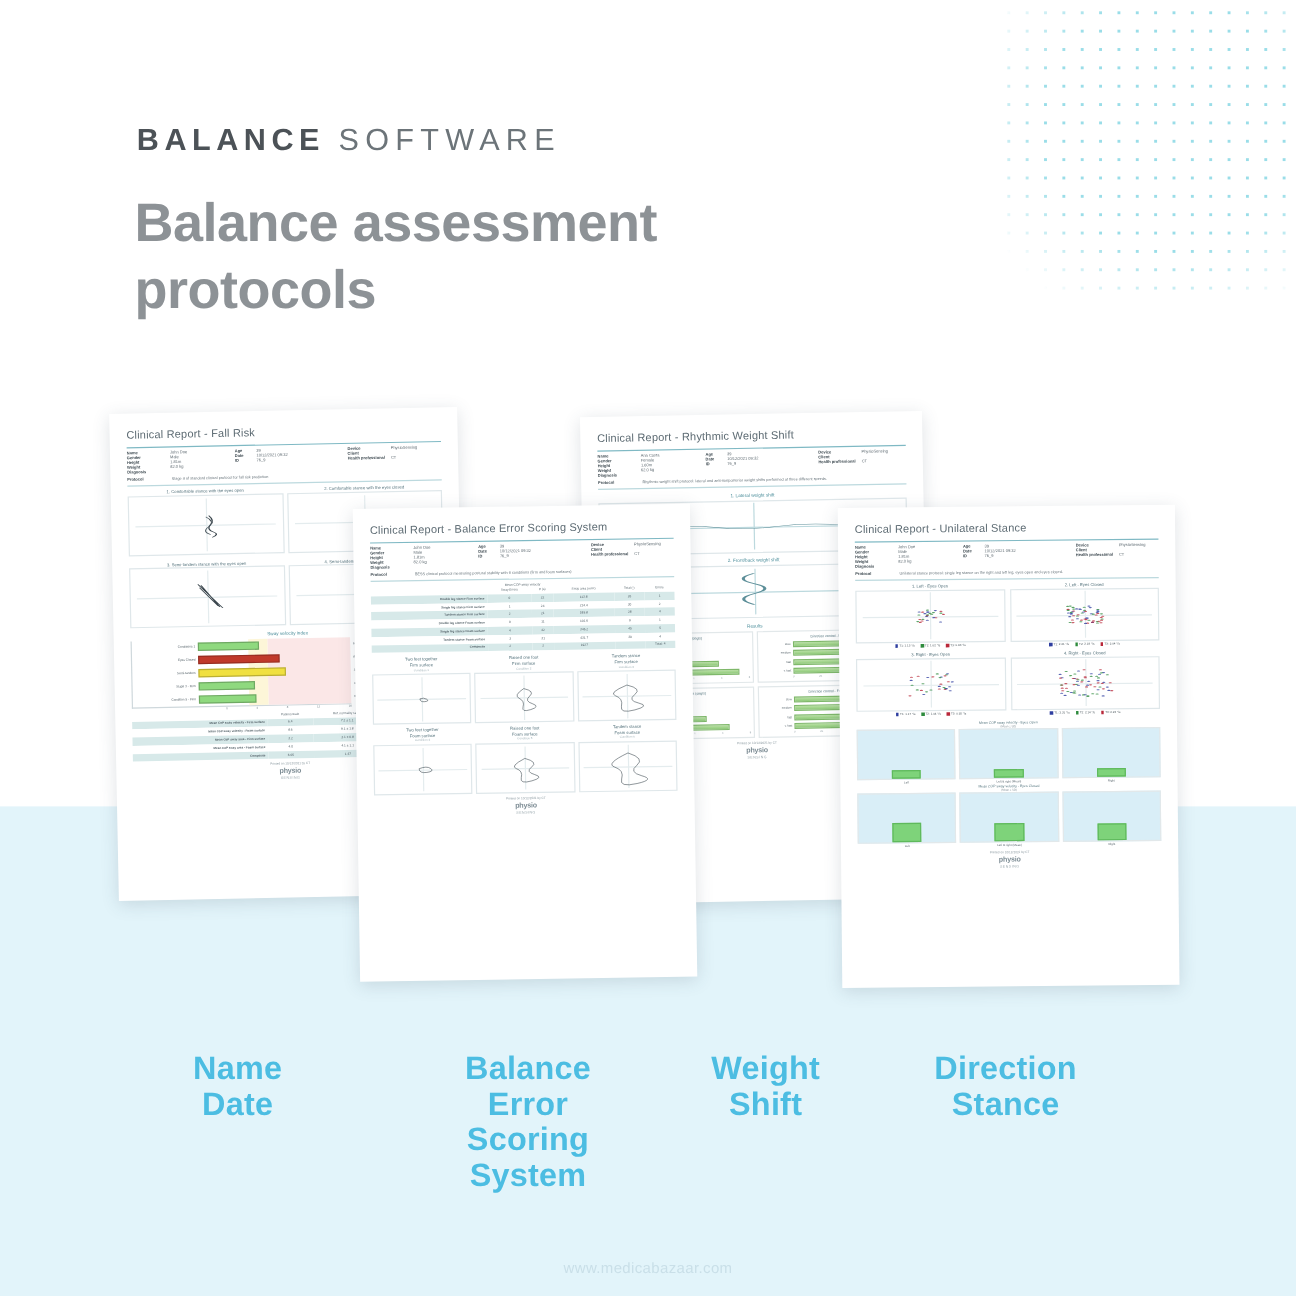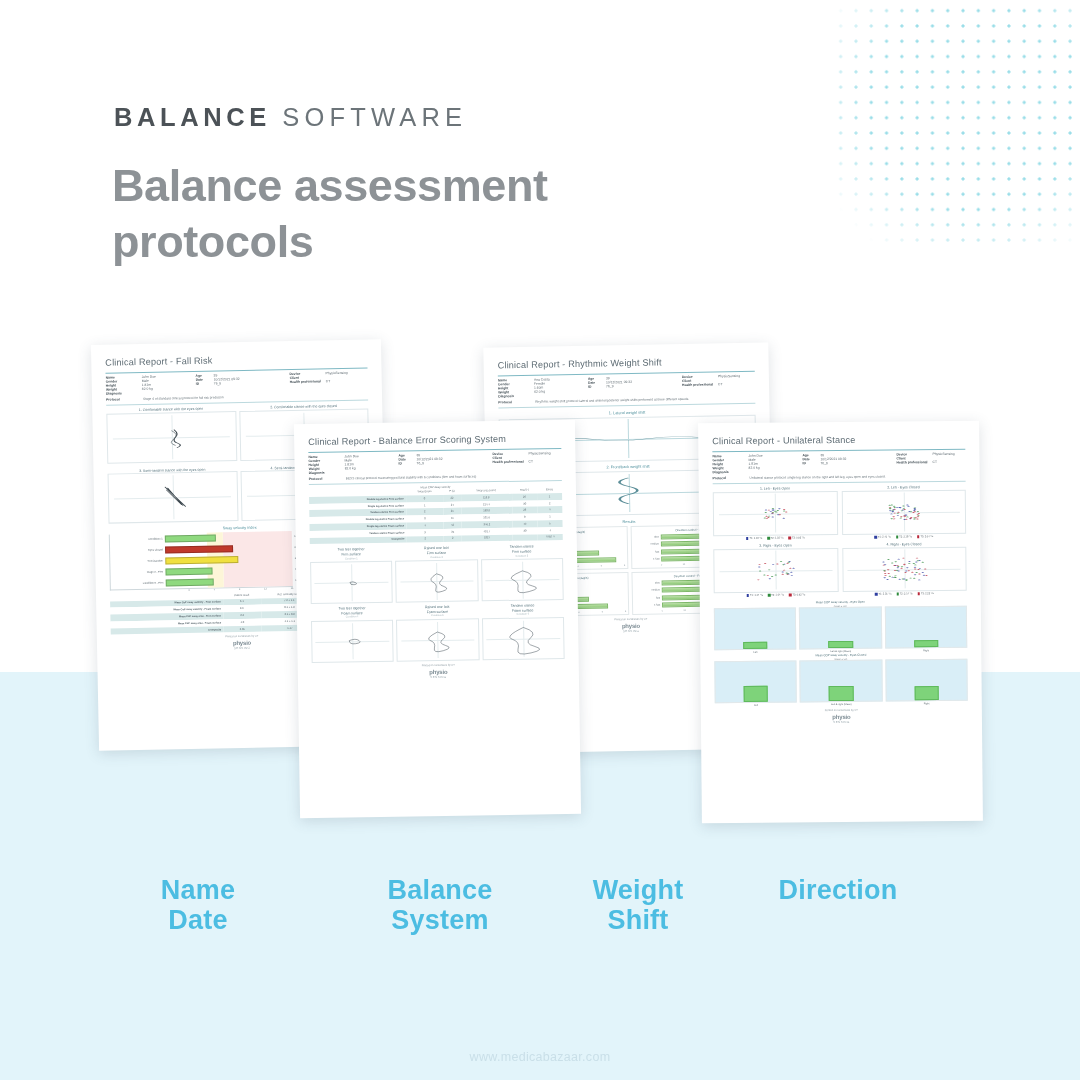--- a/index.html
+++ b/index.html
@@ -1098,25 +1098,28 @@
     </div>
   </div>
 
   <div class="labels">
     <div class="plabel p0">
         <div>Name</div>
         <div>Date</div>
       </div>
     <div class="plabel p1">
         <div>Balance</div>
+        <div>Error</div>
+        <div>Scoring</div>
         <div>System</div>
       </div>
     <div class="plabel p2">
         <div>Weight</div>
         <div>Shift</div>
       </div>
     <div class="plabel p3">
         <div>Direction</div>
+        <div>Stance</div>
       </div>
   </div>
 
   <div class="watermark">www.medicabazaar.com</div>
 </div>
 
 </body></html>

